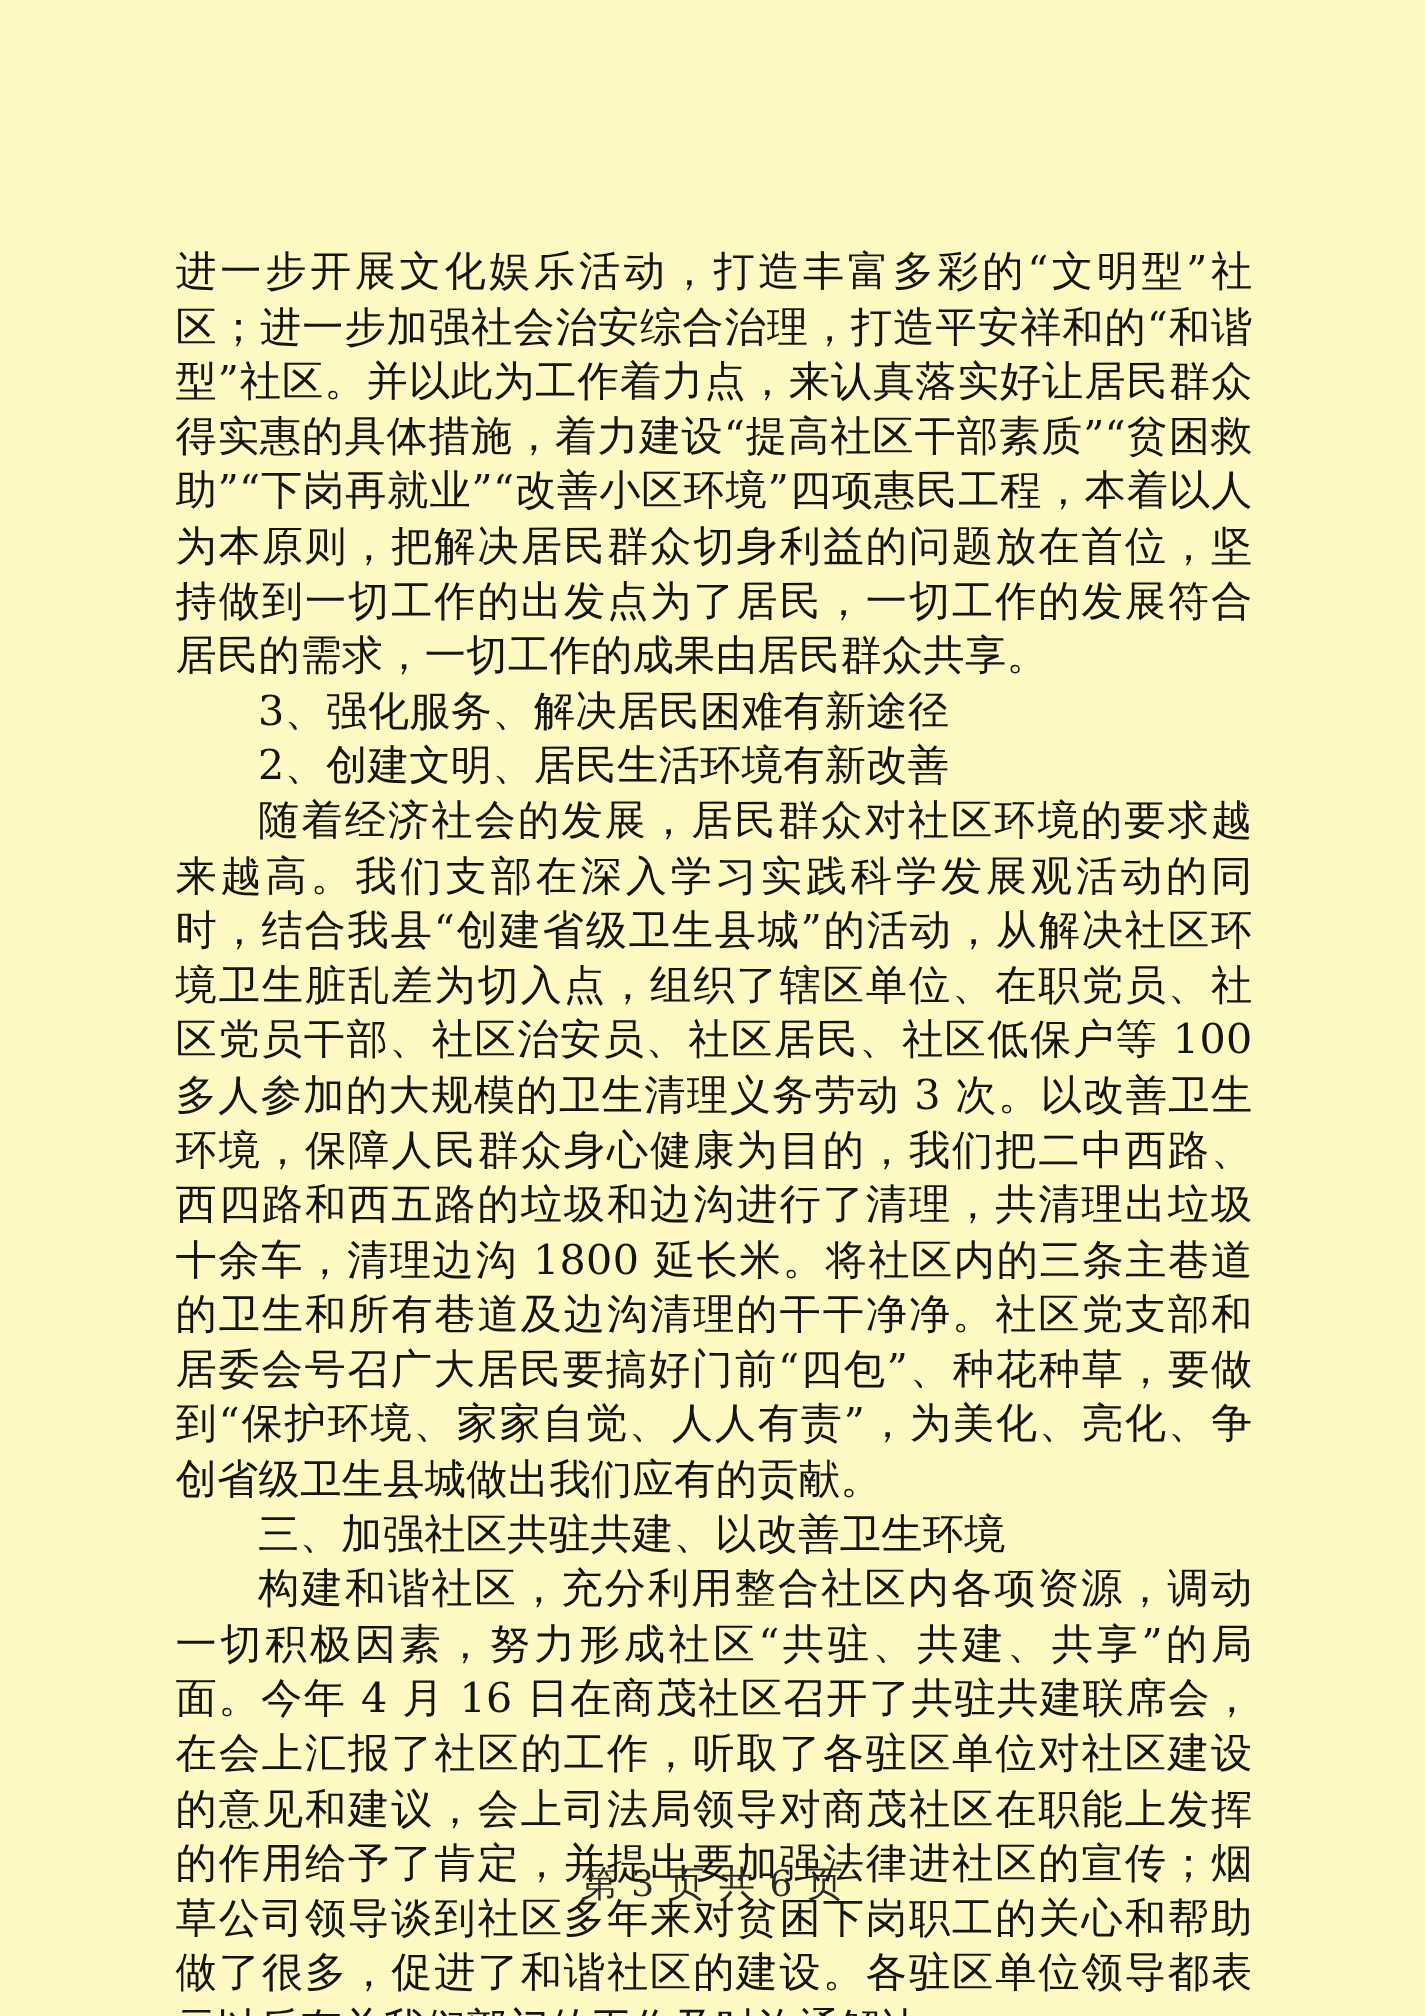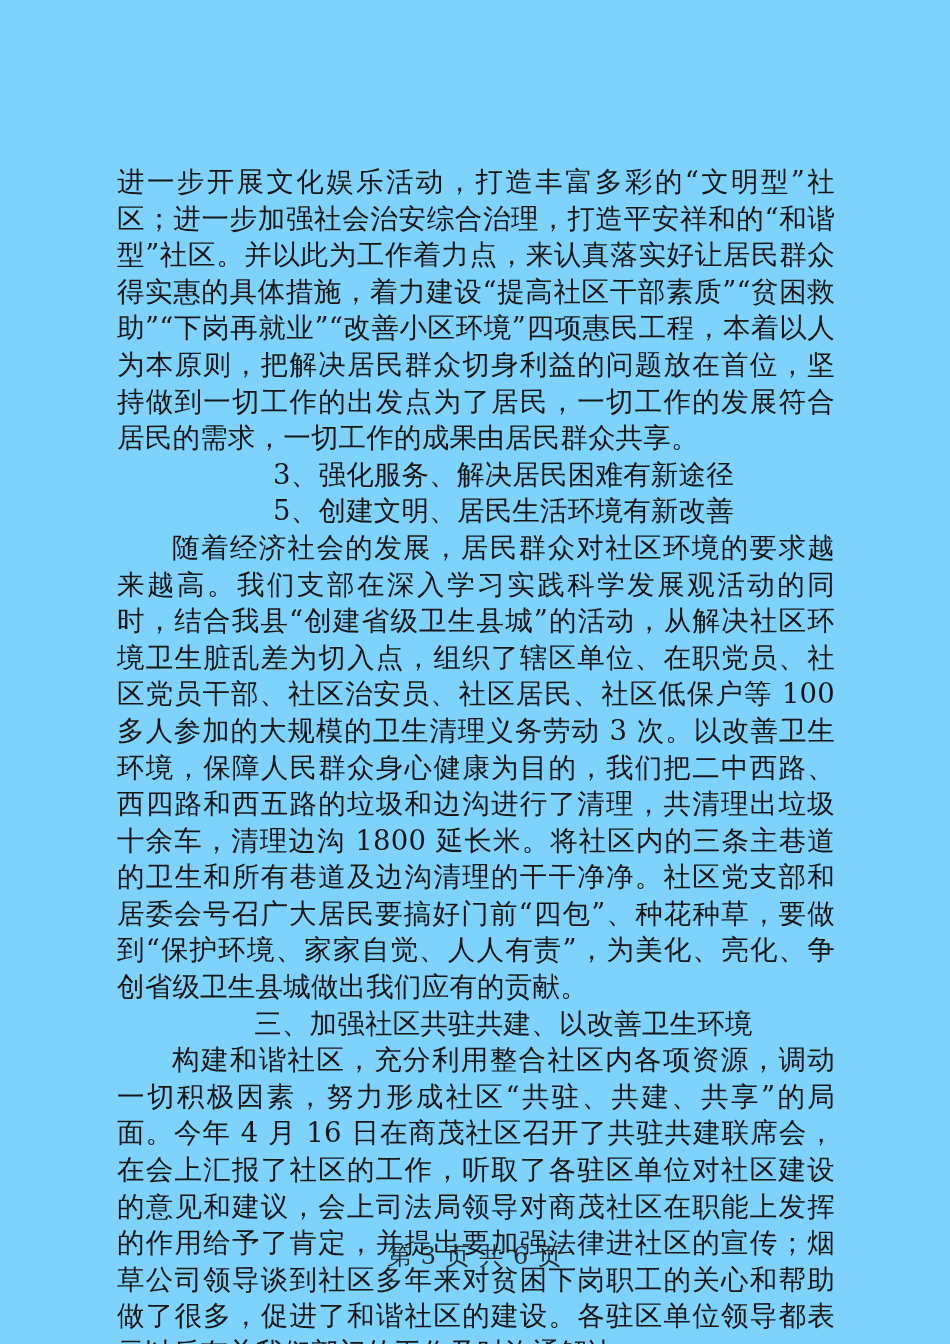--- a/index.html
+++ b/index.html
@@ -5,21 +5,21 @@
 <style>
   html, body {
     margin: 0;
     padding: 0;
     background: #ffffff;
   }
   .page {
     position: relative;
     width: 950px;
     height: 1344px;
-    background: #7dd3fc;
+    background: #fef9c3;
     overflow: hidden;
     box-sizing: border-box;
   }
   .body-text {
     position: absolute;
     left: 117px;
     top: 163px;
     width: 718px;
   }
   .para {
@@ -36,21 +36,21 @@
     font-synthesis: none;
   }
   
   .para.indent {
     text-indent: 2em;
   }
   
   .para.listline,
   .para.heading {
     text-indent: 2em;
-    text-align: center;
+    text-align: left;
   }
   .footer {
     position: absolute;
     left: 0;
     right: 0;
     top: 1240px;
     text-align: center;
   }
   .footer-text {
     font-family: "DejaVu Serif", "Liberation Serif", serif;
@@ -63,21 +63,21 @@
 <body>
 
 <div class="page">
 
   <div class="body-text">
 
     <p class="para">进一步开展文化娱乐活动，打造丰富多彩的“文明型”社区；进一步加强社会治安综合治理，打造平安祥和的“和谐型”社区。并以此为工作着力点，来认真落实好让居民群众得实惠的具体措施，着力建设“提高社区干部素质”“贫困救助”“下岗再就业”“改善小区环境”四项惠民工程，本着以人为本原则，把解决居民群众切身利益的问题放在首位，坚持做到一切工作的出发点为了居民，一切工作的发展符合居民的需求，一切工作的成果由居民群众共享。</p>
 
     <p class="para listline">3、强化服务、解决居民困难有新途径</p>
 
-    <p class="para listline">5、创建文明、居民生活环境有新改善</p>
+    <p class="para listline">2、创建文明、居民生活环境有新改善</p>
 
     <p class="para indent">随着经济社会的发展，居民群众对社区环境的要求越来越高。我们支部在深入学习实践科学发展观活动的同时，结合我县“创建省级卫生县城”的活动，从解决社区环境卫生脏乱差为切入点，组织了辖区单位、在职党员、社区党员干部、社区治安员、社区居民、社区低保户等 100 多人参加的大规模的卫生清理义务劳动 3 次。以改善卫生环境，保障人民群众身心健康为目的，我们把二中西路、西四路和西五路的垃圾和边沟进行了清理，共清理出垃圾十余车，清理边沟 1800 延长米。将社区内的三条主巷道的卫生和所有巷道及边沟清理的干干净净。社区党支部和居委会号召广大居民要搞好门前“四包”、种花种草，要做到“保护环境、家家自觉、人人有责”，为美化、亮化、争创省级卫生县城做出我们应有的贡献。</p>
 
     <p class="para heading">三、加强社区共驻共建、以改善卫生环境</p>
 
     <p class="para indent">构建和谐社区，充分利用整合社区内各项资源，调动一切积极因素，努力形成社区“共驻、共建、共享”的局面。今年 4 月 16 日在商茂社区召开了共驻共建联席会，在会上汇报了社区的工作，听取了各驻区单位对社区建设的意见和建议，会上司法局领导对商茂社区在职能上发挥的作用给予了肯定，并提出要加强法律进社区的宣传；烟草公司领导谈到社区多年来对贫困下岗职工的关心和帮助做了很多，促进了和谐社区的建设。各驻区单位领导都表示以后有关我们部门的工作及时沟通解决。</p>
 
     <p class="para heading"></p>
 
   </div>

